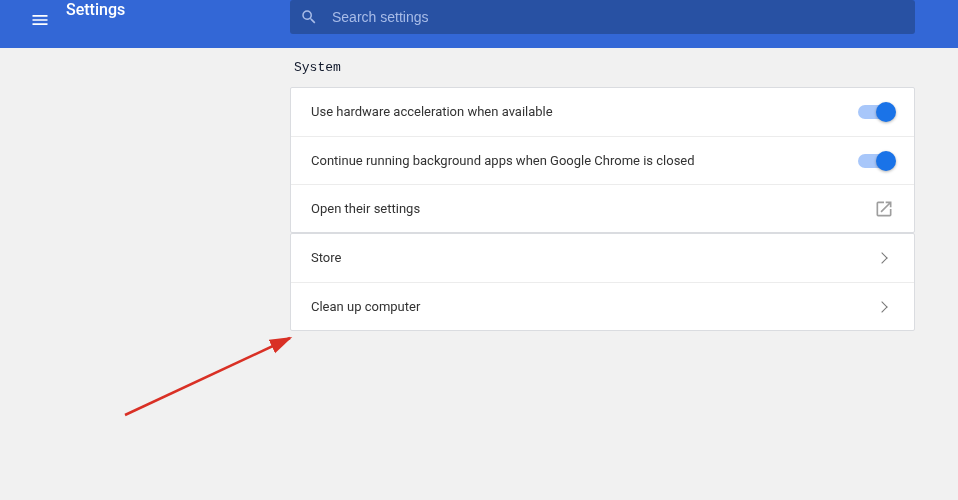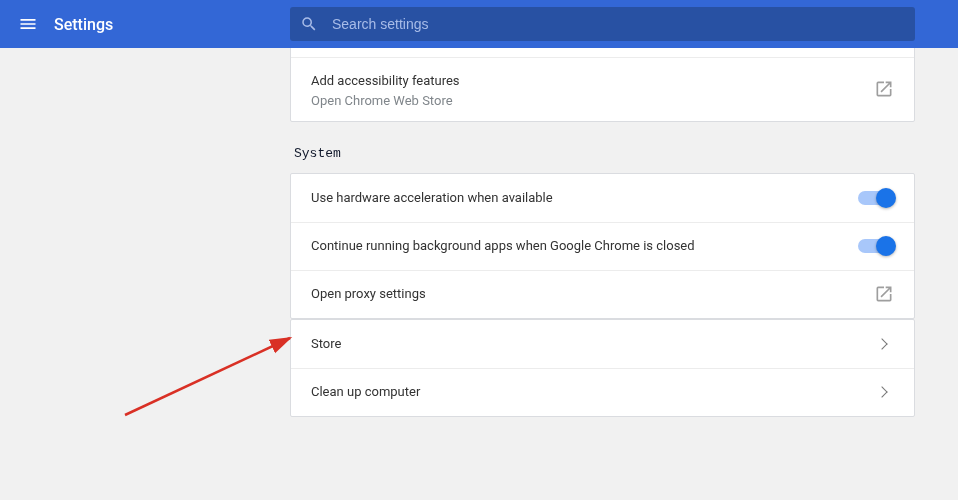--- a/index.html
+++ b/index.html
@@ -8,22 +8,22 @@
       background: #f1f1f1;
       width: 958px;
       height: 500px;
       overflow: hidden;
       position: relative;
     }
     .header {
       background: #3367d6;
       height: 48px;
       display: flex;
-      align-items: center;
-      padding: 0 8px;
+      align-items: flex-start;
+      padding: 0 20px;
       color: white;
       position: relative;
     }
     .menu-icon {
       width: 40px;
       height: 40px;
       display: flex;
       align-items: center;
       justify-content: center;
       cursor: pointer;
@@ -156,50 +156,38 @@
     <svg viewBox="0 0 24 24">
         <path d="M15.5 14h-.79l-.28-.27A6.47 6.47 0 0016 9.5 6.5 6.5 0 109.5 16a6.47 6.47 0 004.23-1.57l.27.28v.79l5 5L20.5 19l-5-5zm-6 0C7 14 5 12 5 9.5S7 5 9.5 5 14 7 14 9.5 12 14 9.5 14z"></path>
       </svg>
     <input class="search-input" placeholder="Search settings" style="">
   </div>
 </div>
 
 <div class="content">
   <div class="inner">
 
-    <div class="card">
-      <div class="row" style="border-top:none;height:20px;min-height:0;padding:4px 20px;"></div>
-      <div class="row">
-        <div class="row-text">
-          <div class="row-title">Add accessibility features</div>
-          <div class="row-sub">Open Chrome Web Store</div>
-        </div>
-        <svg class="ext-icon" viewBox="0 0 24 24">
-            <path d="M19 19H5V5h7V3H5a2 2 0 00-2 2v14a2 2 0 002 2h14a2 2 0 002-2v-7h-2v7zM14 3v2h3.59l-9.83 9.83 1.41 1.41L19 6.41V10h2V3h-7z"></path>
-          </svg>
-      </div>
-    </div>
 
     <div class="section-header">System</div>
     <div class="card">
       <div class="row">
         <div class="row-text">
           <div class="row-title">Use hardware acceleration when available</div>
         </div>
         <div class="toggle"></div>
       </div>
       <div class="row">
         <div class="row-text">
           <div class="row-title">Continue running background apps when Google Chrome is closed</div>
         </div>
         <div class="toggle"></div>
       </div>
       <div class="row">
         <div class="row-text">
-          <div class="row-title">Open proxy settings</div>
+          <div class="row-title">Open their settings</div>
         </div>
         <svg class="ext-icon" viewBox="0 0 24 24">
             <path d="M19 19H5V5h7V3H5a2 2 0 00-2 2v14a2 2 0 002 2h14a2 2 0 002-2v-7h-2v7zM14 3v2h3.59l-9.83 9.83 1.41 1.41L19 6.41V10h2V3h-7z"></path>
           </svg>
       </div>
     </div>
 
     <div class="card">
       <div class="row">
         <div class="row-text">

